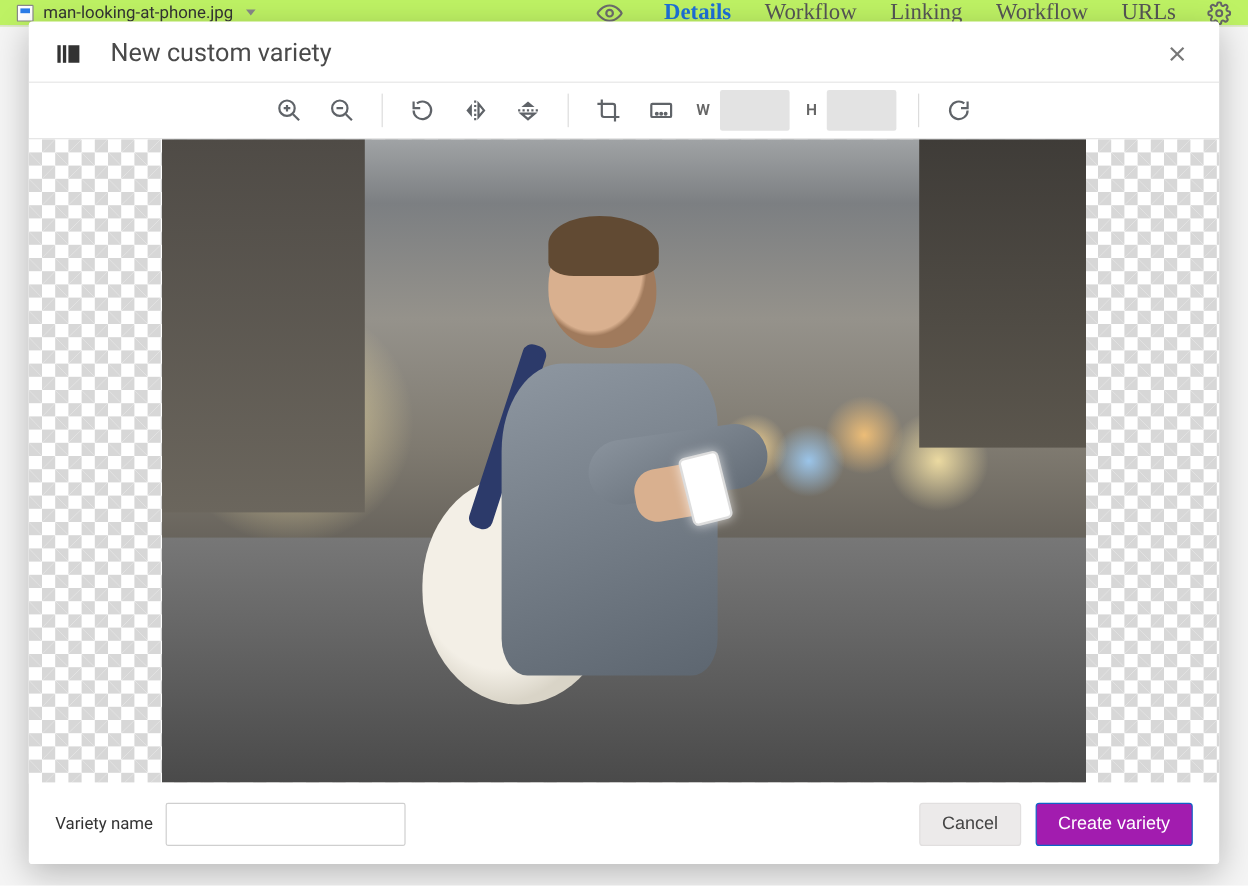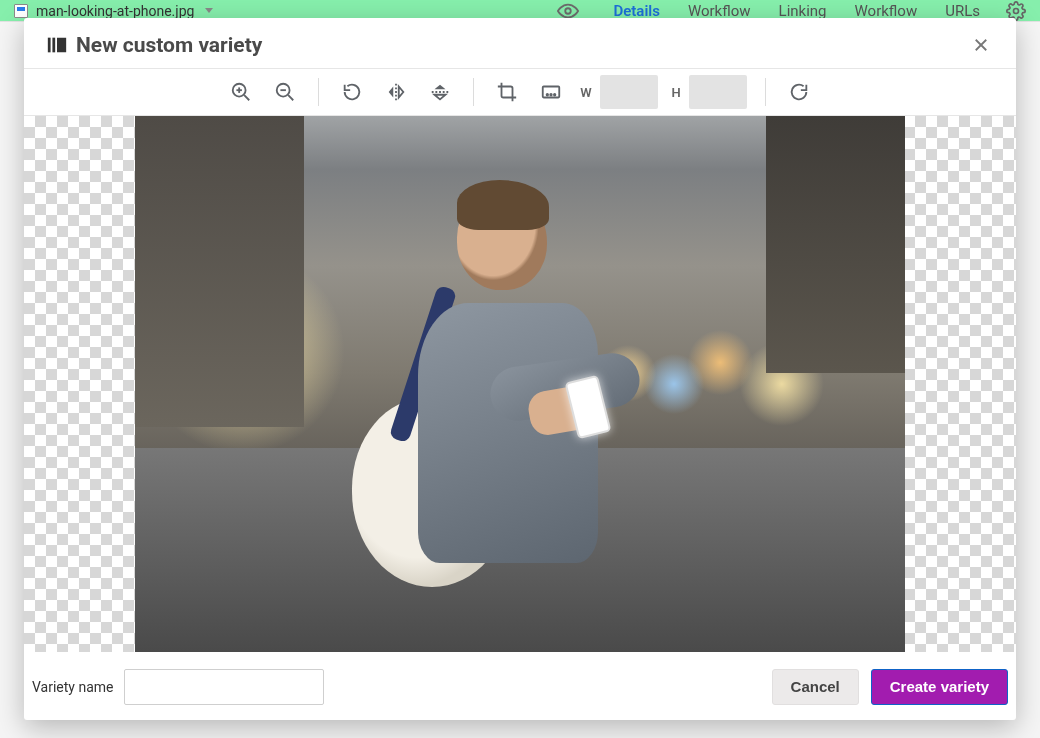--- a/index.html
+++ b/index.html
@@ -10,57 +10,57 @@
       width: 1040px;
       height: 738px;
       overflow: hidden;
       background: #f5f5f5;
       position: relative;
     }
 
     
     .top-strip {
       height: 22px;
-      background: #86efac;
+      background: #bef264;
       display: flex;
       align-items: center;
       padding: 0 14px;
       border-bottom: 1px solid #e2e2e2;
     }
     .file-area { display: flex; align-items: center; gap: 8px; flex: 0 0 auto; }
     .file-icon { width: 14px; height: 14px; border: 1px solid #8a8a8a; border-radius: 1px; position: relative; background:#fff; }
     .file-icon:after { content:""; position:absolute; left:2px; right:2px; top:2px; height:4px; background:#2b7de9; }
     .file-name { font-size: 14px; color:#333; }
     .caret-down { width:0; height:0; border-left:4px solid transparent; border-right:4px solid transparent; border-top:5px solid #888; margin-left:3px; }
     .eye-icon { margin-left: auto; margin-right: 24px; color:#6c6c6c; }
     .eye-icon svg { width:22px; height:22px; display:block; }
 
     .tabs-strip { display:flex; align-items:center; gap: 28px; margin-left:10px; }
-    .tab-link { font-size: 15px; color:#555; cursor: pointer; }
+    .tab-link { font-size: 19px; color:#555; cursor: pointer; font-family: Liberation Serif, serif; }
     .tab-link.active { color:#1d6fd8; font-weight:600; }
     .gear-strip { margin-left: 26px; color:#666; }
     .gear-strip svg { width:20px; height:20px; display:block; }
 
     
     .dialog {
       position: absolute;
       left: 24px; right: 24px; top: 18px; bottom: 18px;
       background: #fff;
       border-radius: 3px;
       box-shadow: 0 8px 28px rgba(0,0,0,0.25);
       display: flex;
       flex-direction: column;
     }
     .dialog-header {
       padding: 14px 22px 10px 22px;
       display: flex;
       align-items: center;
     }
     .dialog-title-icon svg { width:22px; height:22px; display:block; color:#333; }
-    .dialog-title { font-size: 21px; color:#4a4a4a; margin-left: 8px; font-weight: 700; }
+    .dialog-title { font-size: 21px; color:#4a4a4a; margin-left: 24px; font-weight: 400; }
     .close-btn { margin-left:auto; color:#777; cursor:pointer; padding:4px; }
     .close-btn svg { width:18px; height:18px; display:block; }
 
     .toolbar {
       height: 48px;
       border-top: 1px solid #e6e6e6;
       border-bottom: 1px solid #e6e6e6;
       display: flex;
       align-items: center;
       justify-content: center;
@@ -116,26 +116,26 @@
     .forearm { position:absolute; left:70%; top:44%; width:70px; height:44px; background:#d9b08f; border-radius: 18px; transform: rotate(-10deg); }
     .phone { position:absolute; left:85%; top:42%; width:34px; height:58px; background:#fff; border-radius:5px; transform: rotate(-14deg); box-shadow: 0 0 10px rgba(255,255,255,.7); border:2px solid #ddd; }
     .bag { position:absolute; left:6%; top:46%; width:160px; height:190px; background: radial-gradient(ellipse at 40% 30%, #f3efe6 0 55%, #d9d4c7 70% 100%); border-radius: 48% 42% 50% 50%; }
     .strap { position:absolute; left:28%; top:22%; width:20px; height:160px; background:#2c3a6a; border-radius:8px; transform: rotate(18deg); }
 
     
     .footer {
       height: 68px;
       display:flex;
       align-items:center;
-      padding: 0 8px;
+      padding: 0 22px;
       border-top: 1px solid #fff;
     }
     .vn-label { font-size:14px; color:#333; margin-right: 10px; }
     .vn-input { width:200px; height:36px; border:1px solid #cfcfcf; border-radius:2px; padding: 0 8px; font-size:14px; }
-    .btn { height:36px; padding:0 18px; border-radius:3px; font-size:15px; font-weight:700; cursor:pointer; display:inline-flex; align-items:center; }
+    .btn { height:36px; padding:0 18px; border-radius:3px; font-size:15px; font-weight:400; cursor:pointer; display:inline-flex; align-items:center; }
     .btn-cancel { background:#eceaea; color:#444; border:1px solid #e1dfdf; margin-left:auto; }
     .btn-primary { background:#a21caf; color:#fff; border:1px solid #0f63c7; margin-left:12px; }
   </style>
 </head>
 <body>
 
 <div class="top-strip">
   <div class="file-area">
     <span class="file-icon"></span>
     <span class="file-name">man-looking-at-phone.jpg</span>

